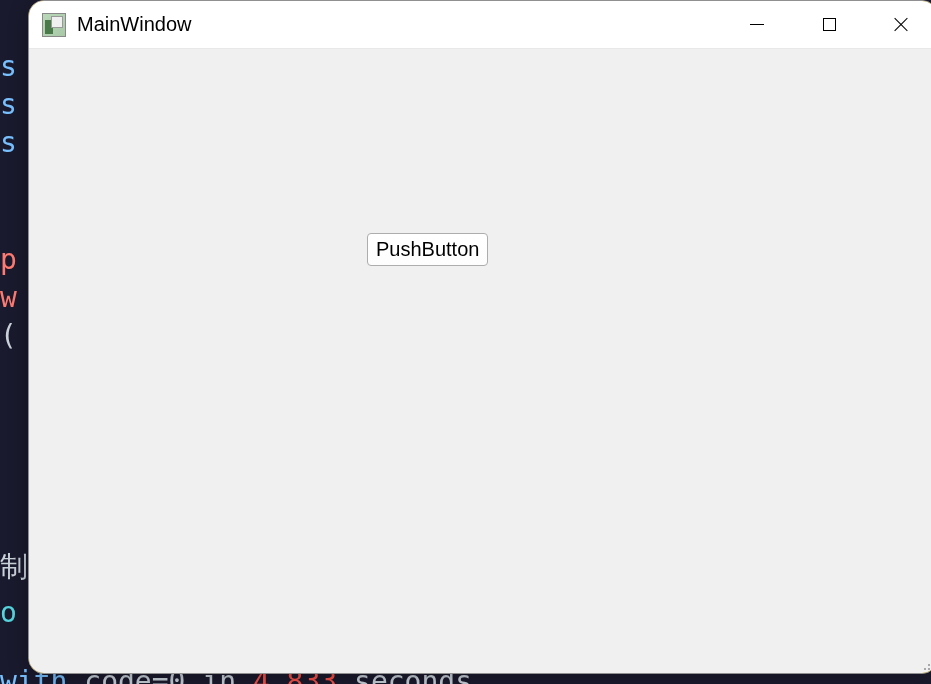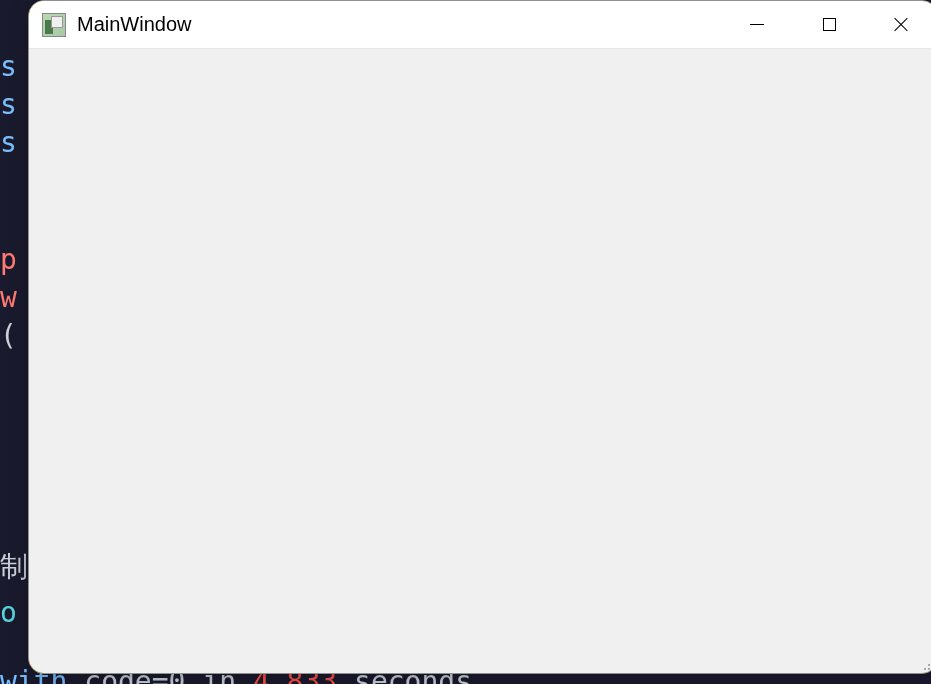--- a/index.html
+++ b/index.html
@@ -232,20 +232,21 @@
       <button class="window-control">
         <span class="max-icon"></span>
       </button>
       <button class="window-control close">
         <span class="close-icon"></span>
       </button>
     </div>
   </div>
 
   <div class="client-area">
+    <button class="push-button">PushButton</button>
 
     <div class="resize-grip">
       <svg width="16" height="16" viewBox="0 0 16 16">
         <circle cx="14" cy="6" r="1" fill="#909090"></circle>
         <circle cx="10" cy="10" r="1" fill="#909090"></circle>
         <circle cx="14" cy="10" r="1" fill="#909090"></circle>
         <circle cx="6" cy="14" r="1" fill="#909090"></circle>
         <circle cx="10" cy="14" r="1" fill="#909090"></circle>
         <circle cx="14" cy="14" r="1" fill="#909090"></circle>
       </svg>

